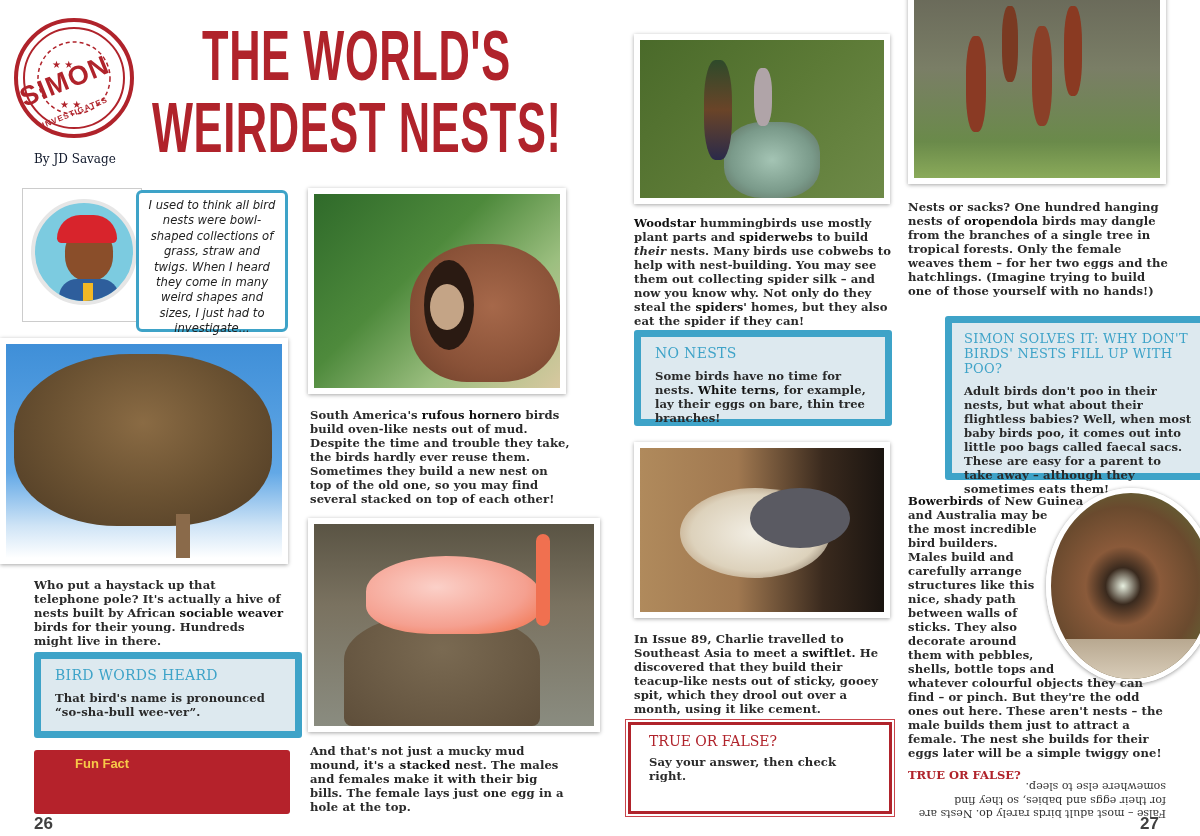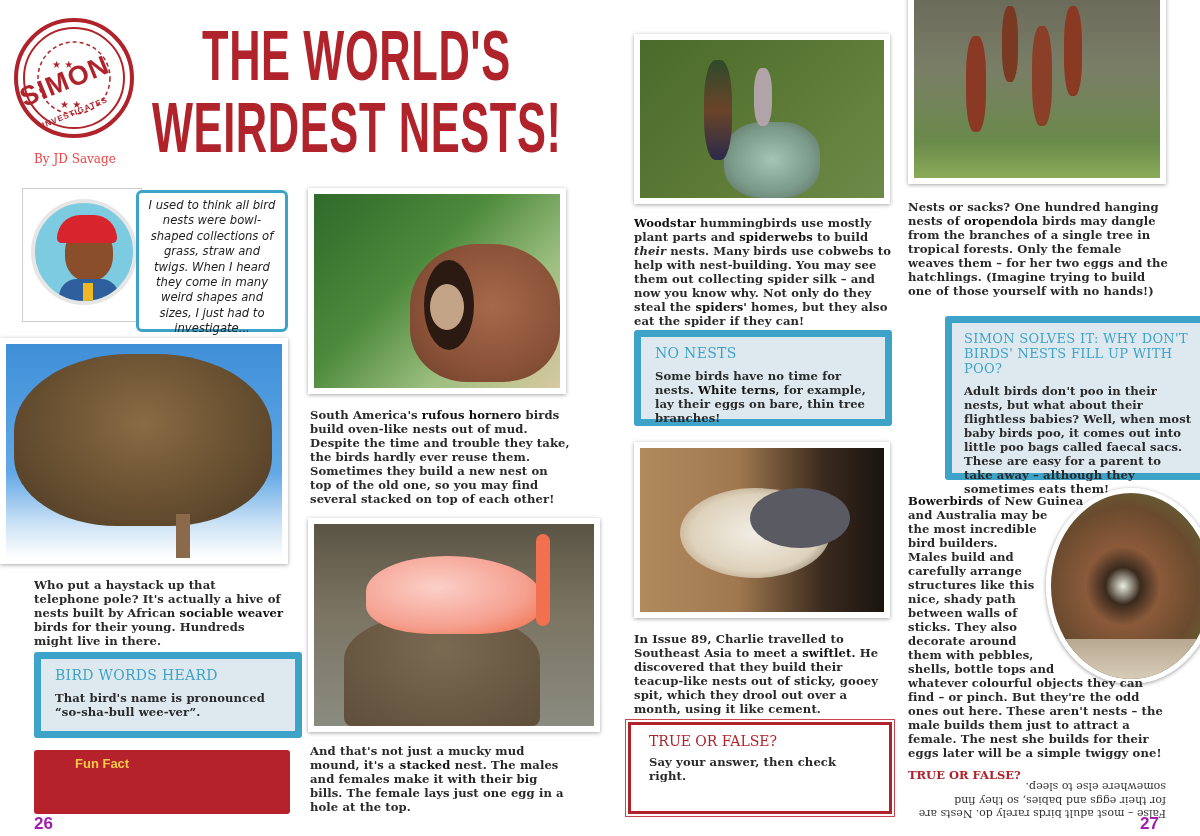--- a/index.html
+++ b/index.html
@@ -6,38 +6,38 @@
   html, body { width: 1200px; height: 836px; overflow: hidden; background: #ffffff; }
   body { position: relative; font-family: "DejaVu Serif", serif; color: #222; }
   .abs { position: absolute; }
   .body-text { font-family: "DejaVu Serif", serif; font-size: 11.6px; line-height: 14px; color: #2a2a2a; letter-spacing: 0.1px; font-weight: bold; }
   .body-text b { color: #111; }
   .photo { position: absolute; background: #fff; padding: 6px; box-shadow: 0 1px 4px rgba(0,0,0,0.35); }
   .photo .img { width: 100%; height: 100%; position: relative; overflow: hidden; }
   .bluebox { position: absolute; background: #dde9ef; border: 7px solid #3ea3c8; border-radius: 3px; padding: 8px 14px; }
   .bluebox .head { font-family: "DejaVu Serif", serif; font-size: 14px; color: #3ea3c8; letter-spacing: 0.3px; margin-bottom: 8px; text-transform: uppercase; font-weight: normal; }
   .title-line { font-family: "Liberation Sans", sans-serif; font-weight: bold; color: #b0232b; letter-spacing: 1px; transform: scaleX(0.62); transform-origin: left top; white-space: nowrap; }
-  .pagenum { font-family: "Liberation Sans", sans-serif; font-weight: 900; font-size: 17px; color: #a21caf; }
+  .pagenum { font-family: "Liberation Sans", sans-serif; font-weight: 900; font-size: 17px; color: #404040; }
 </style>
 </head>
 <body>
 
 <div class="abs" style="left:12px; top:16px; width:124px; height:124px;">
   <svg width="124" height="124" viewBox="0 0 124 124">
     <circle cx="62" cy="62" r="58" fill="none" stroke="#b0232b" stroke-width="4"></circle>
     <circle cx="62" cy="62" r="50" fill="none" stroke="#b0232b" stroke-width="2"></circle>
     <circle cx="62" cy="62" r="36" fill="none" stroke="#b0232b" stroke-width="1.5" stroke-dasharray="4 3"></circle>
     <text x="40" y="52" fill="#b0232b" font-size="10">★ ★</text>
     <text x="48" y="92" fill="#b0232b" font-size="10">★ ★</text>
   </svg>
   <div class="abs" style="left:6px; top:50px; font-family:'Liberation Sans',sans-serif; font-weight:900; font-size:27px; color:#b0232b; transform:rotate(-22deg); letter-spacing:1px;">SIMON</div>
   <div class="abs" style="left:28px; top:92px; font-family:'Liberation Sans',sans-serif; font-weight:bold; font-size:8px; color:#b0232b; transform:rotate(-22deg); letter-spacing:1px;">INVESTIGATES</div>
 </div>
 
-<div class="abs" style="left:34px; top:152px; font-family:'DejaVu Serif',serif; font-size:12px; color:#ef4444;">By JD Savage</div>
+<div class="abs" style="left:34px; top:152px; font-family:'DejaVu Serif',serif; font-size:12px; color:#0f172a;">By JD Savage</div>
 
 <div class="abs title-line" style="left:202px; top:20px; font-size:70px; line-height:72px;">THE WORLD'S</div>
 <div class="abs title-line" style="left:152px; top:92px; font-size:70px; line-height:72px;">WEIRDEST NESTS!</div>
 
 <div class="abs" style="left:22px; top:188px; width:120px; height:134px; border:1px solid #ccc; background:#fff;">
   <div style="position:absolute; left:8px; top:10px; width:106px; height:106px; border-radius:50%; background:#7ccbe0; border:4px solid #e6e6e6; overflow:hidden;">
     <div style="position:absolute; left:30px; top:24px; width:48px; height:54px; border-radius:45%; background:#8a4e2a;"></div>
     <div style="position:absolute; left:22px; top:12px; width:60px; height:28px; border-radius:30px 30px 6px 6px; background:#d8242c;"></div>
     <div style="position:absolute; left:24px; top:76px; width:60px; height:40px; border-radius:18px 18px 0 0; background:#2e5e9c;"></div>
     <div style="position:absolute; left:48px; top:80px; width:10px; height:30px; background:#f2b824;"></div>

